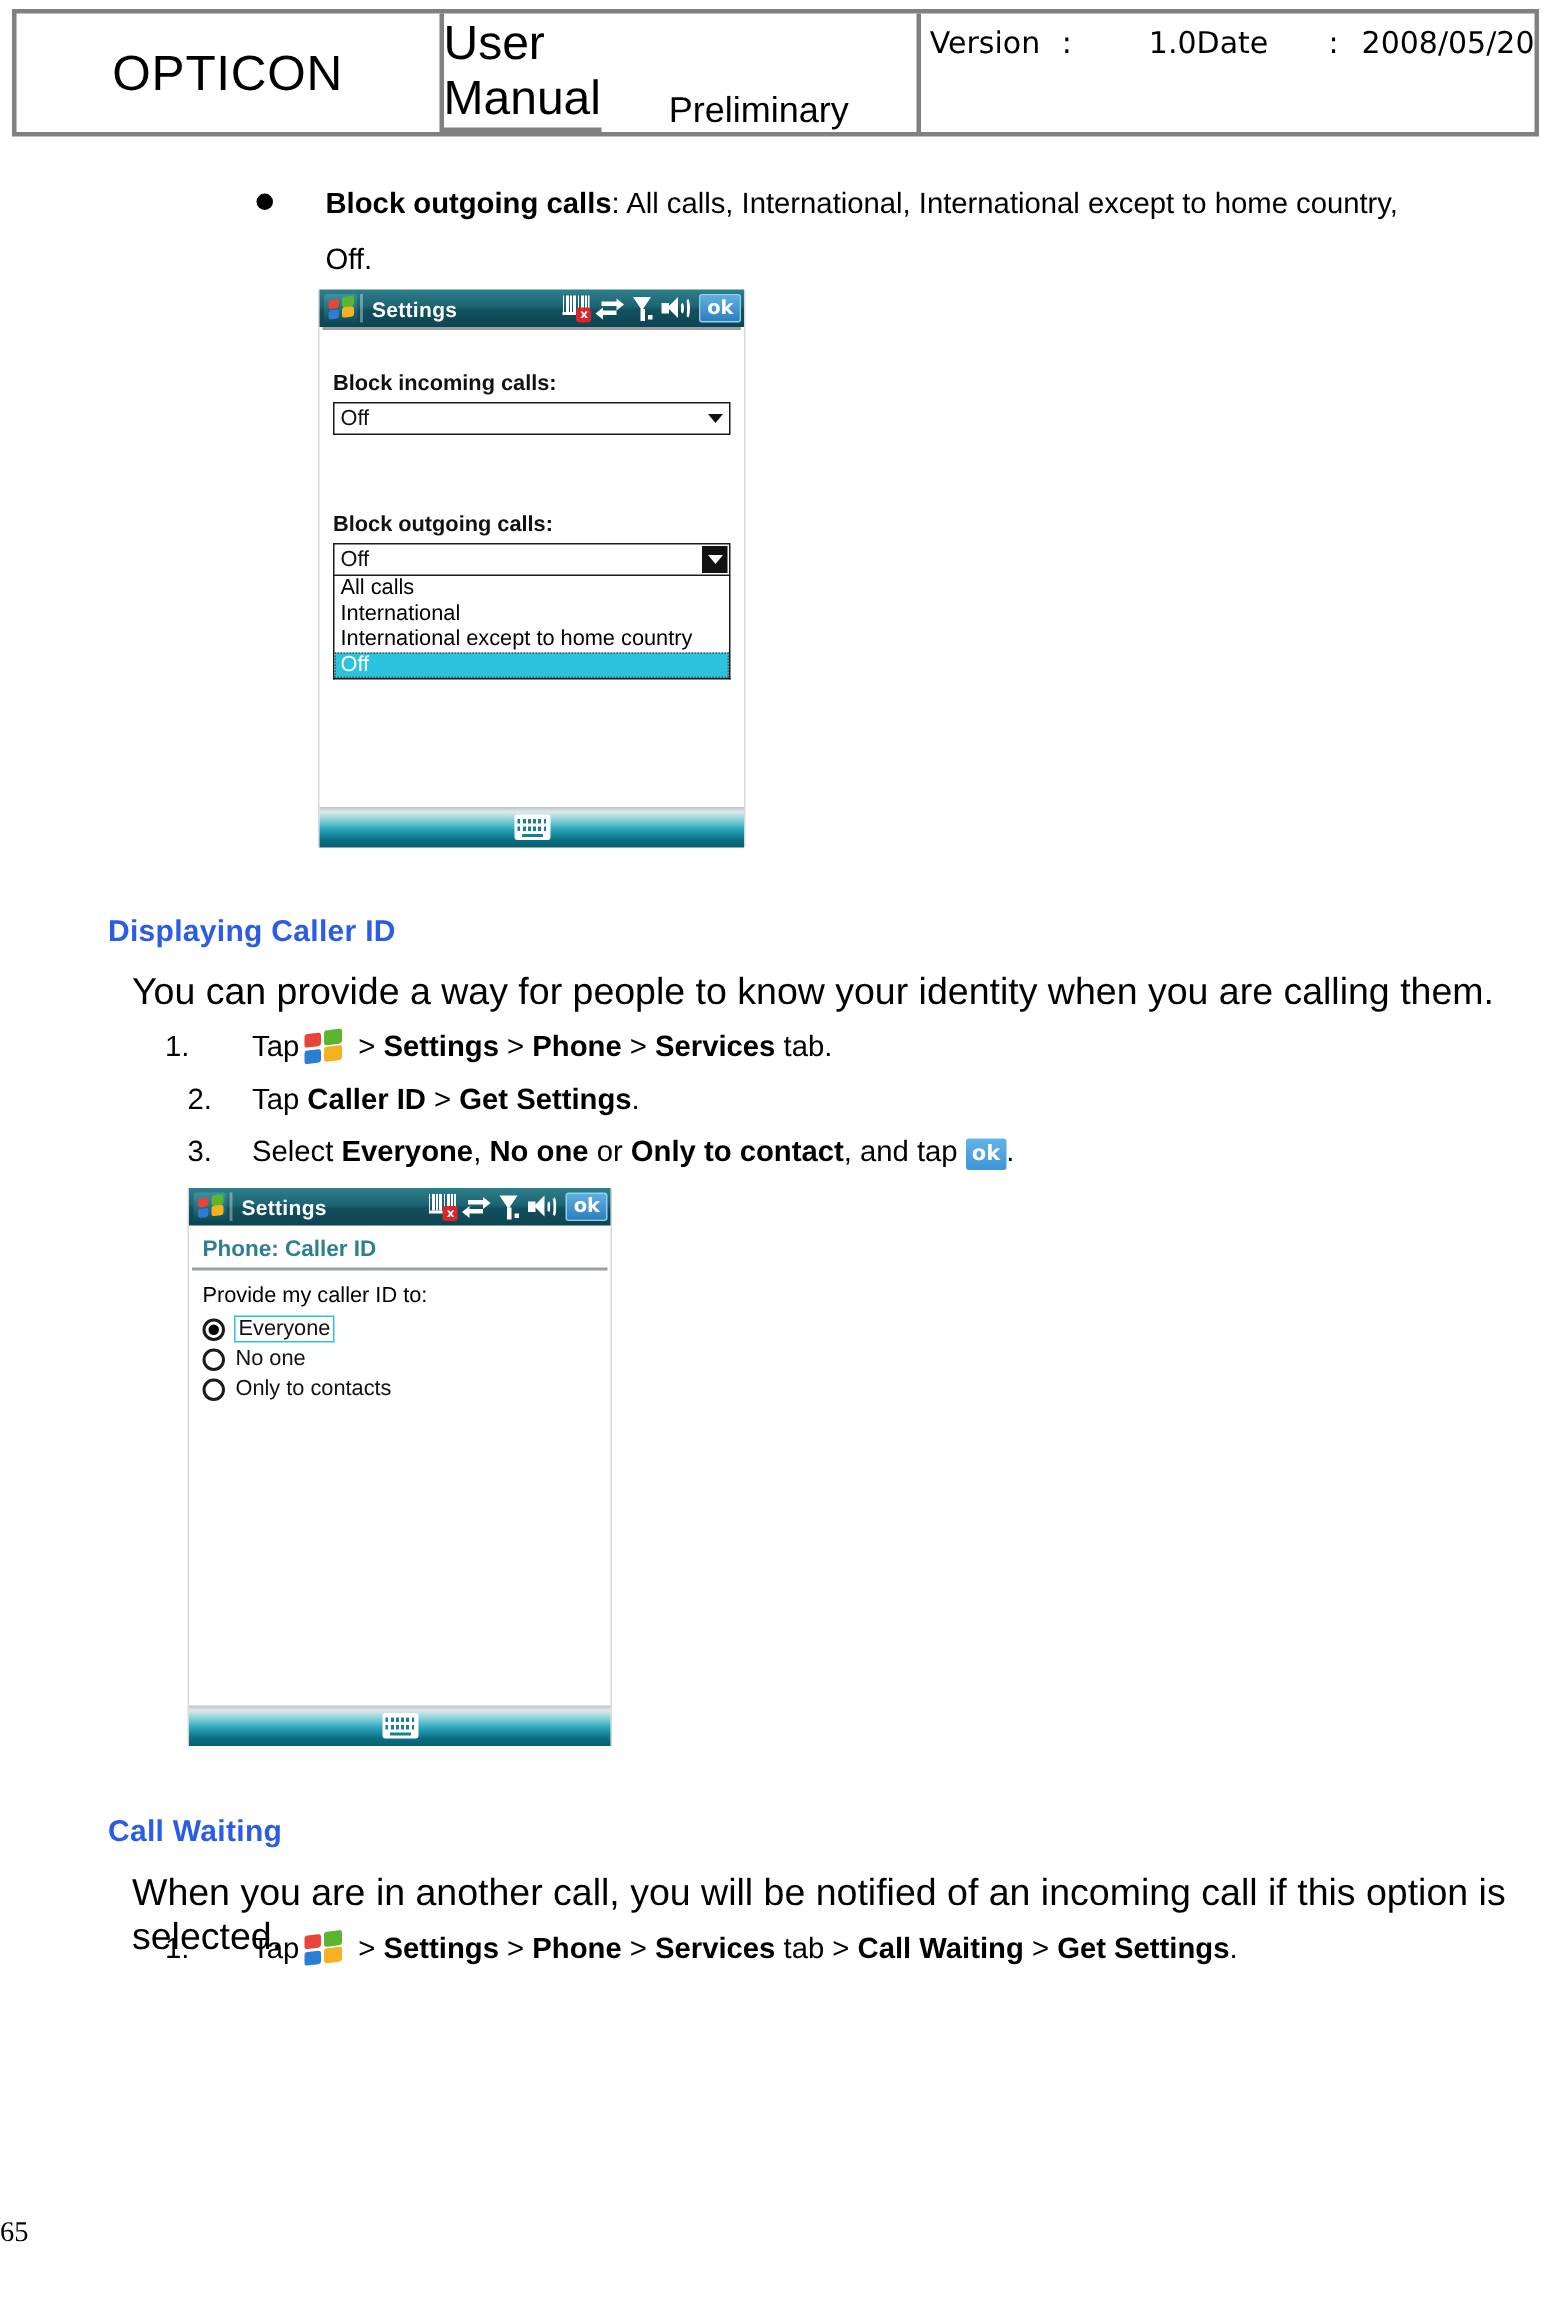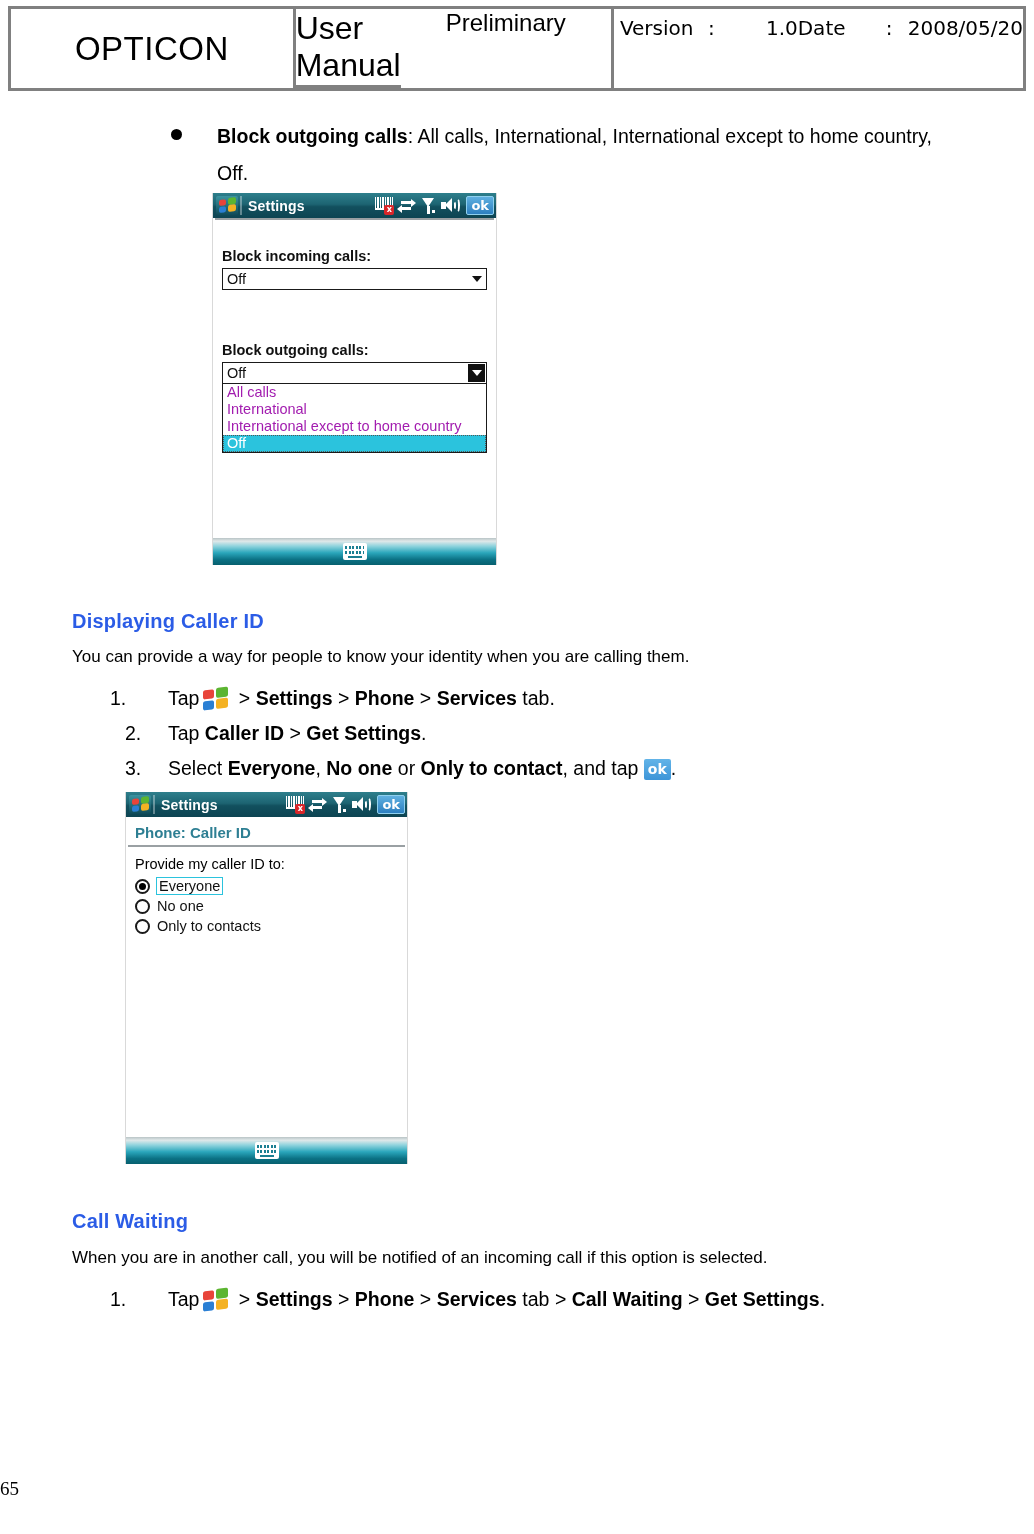--- a/index.html
+++ b/index.html
@@ -40,21 +40,21 @@
     border-right: 3px solid #808080;
   }
   .hdr-mid-top {
     flex: 0 0 50px;
     display: flex; align-items: center; justify-content: center;
     border-bottom: 3px solid #808080;
   }
   .hdr-mid-top span { font-size: 32px; }
   .hdr-mid-bot {
     flex: 1;
-    display: flex; align-items: flex-start; justify-content: center;
+    display: flex; align-items: flex-end; justify-content: center;
   }
   .hdr-mid-bot span { font-size: 24px; }
   .hdr-right {
     flex: 1;
     display: flex; flex-direction: row;
     justify-content: center;
     padding-left: 6px;
   }
   .hdr-row {
     display: flex;
@@ -91,22 +91,22 @@
   .sec-head {
     position: absolute;
     left: 72px;
     font-size: 20px;
     font-weight: bold;
     color: #2b5ce6;
     letter-spacing: 0.2px;
   }
   .para {
     position: absolute;
-    left: 72px;
-    font-size: 17px;
+    left: 88px;
+    font-size: 25px;
   }
   .step {
     position: absolute;
     font-size: 19.5px;
     display: flex;
     align-items: baseline;
   }
   .step .num { display: inline-block; }
   .step .body { display: inline-block; }
 
@@ -285,21 +285,21 @@
   .pda-droplist {
     margin: 0 9px;
     border:1px solid #1a1a1a;
     border-top:none;
     background:#fff;
   }
   .pda-droplist .opt {
     font-size: 14.5px;
     line-height: 17px;
     padding-left: 4px;
-    color:#a21caf;
+    color:#000000;
     white-space:nowrap;
   }
   .pda-droplist .opt.sel {
     background:#2bc3dd;
     color:#fff;
     outline: 1px dotted #555;
     outline-offset: -1px;
   }
 
   .pda-radio-row {

